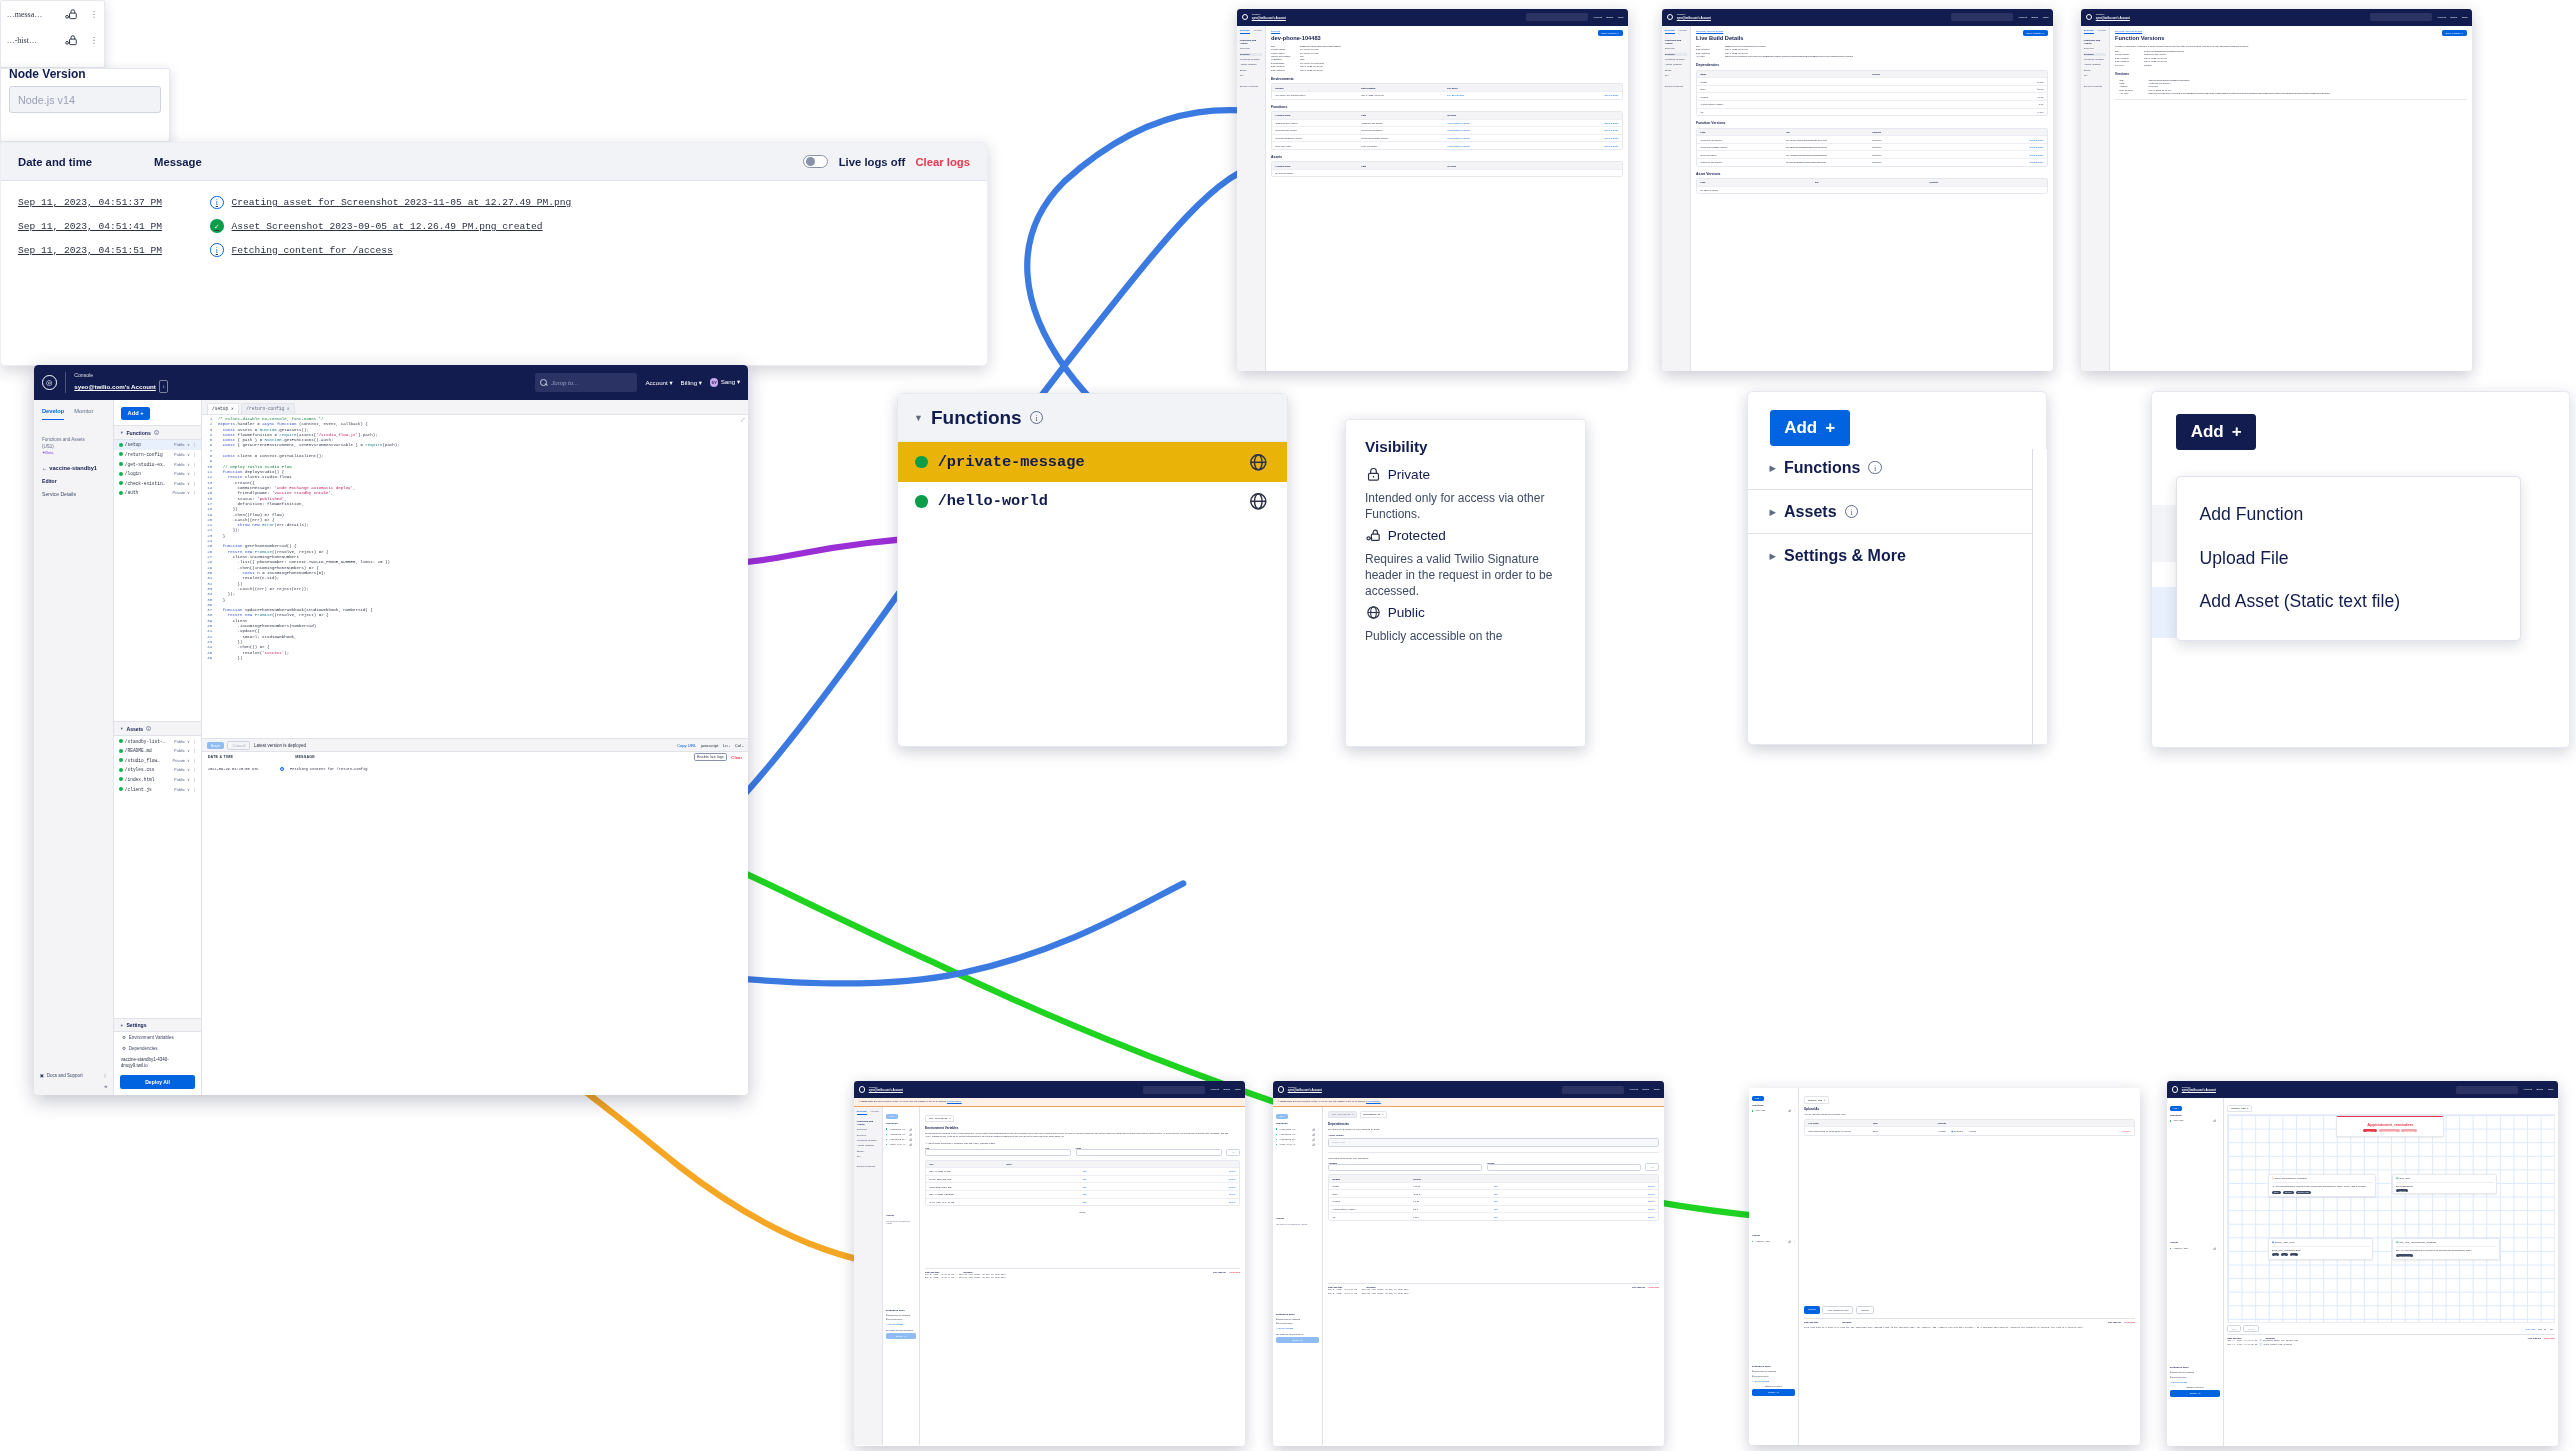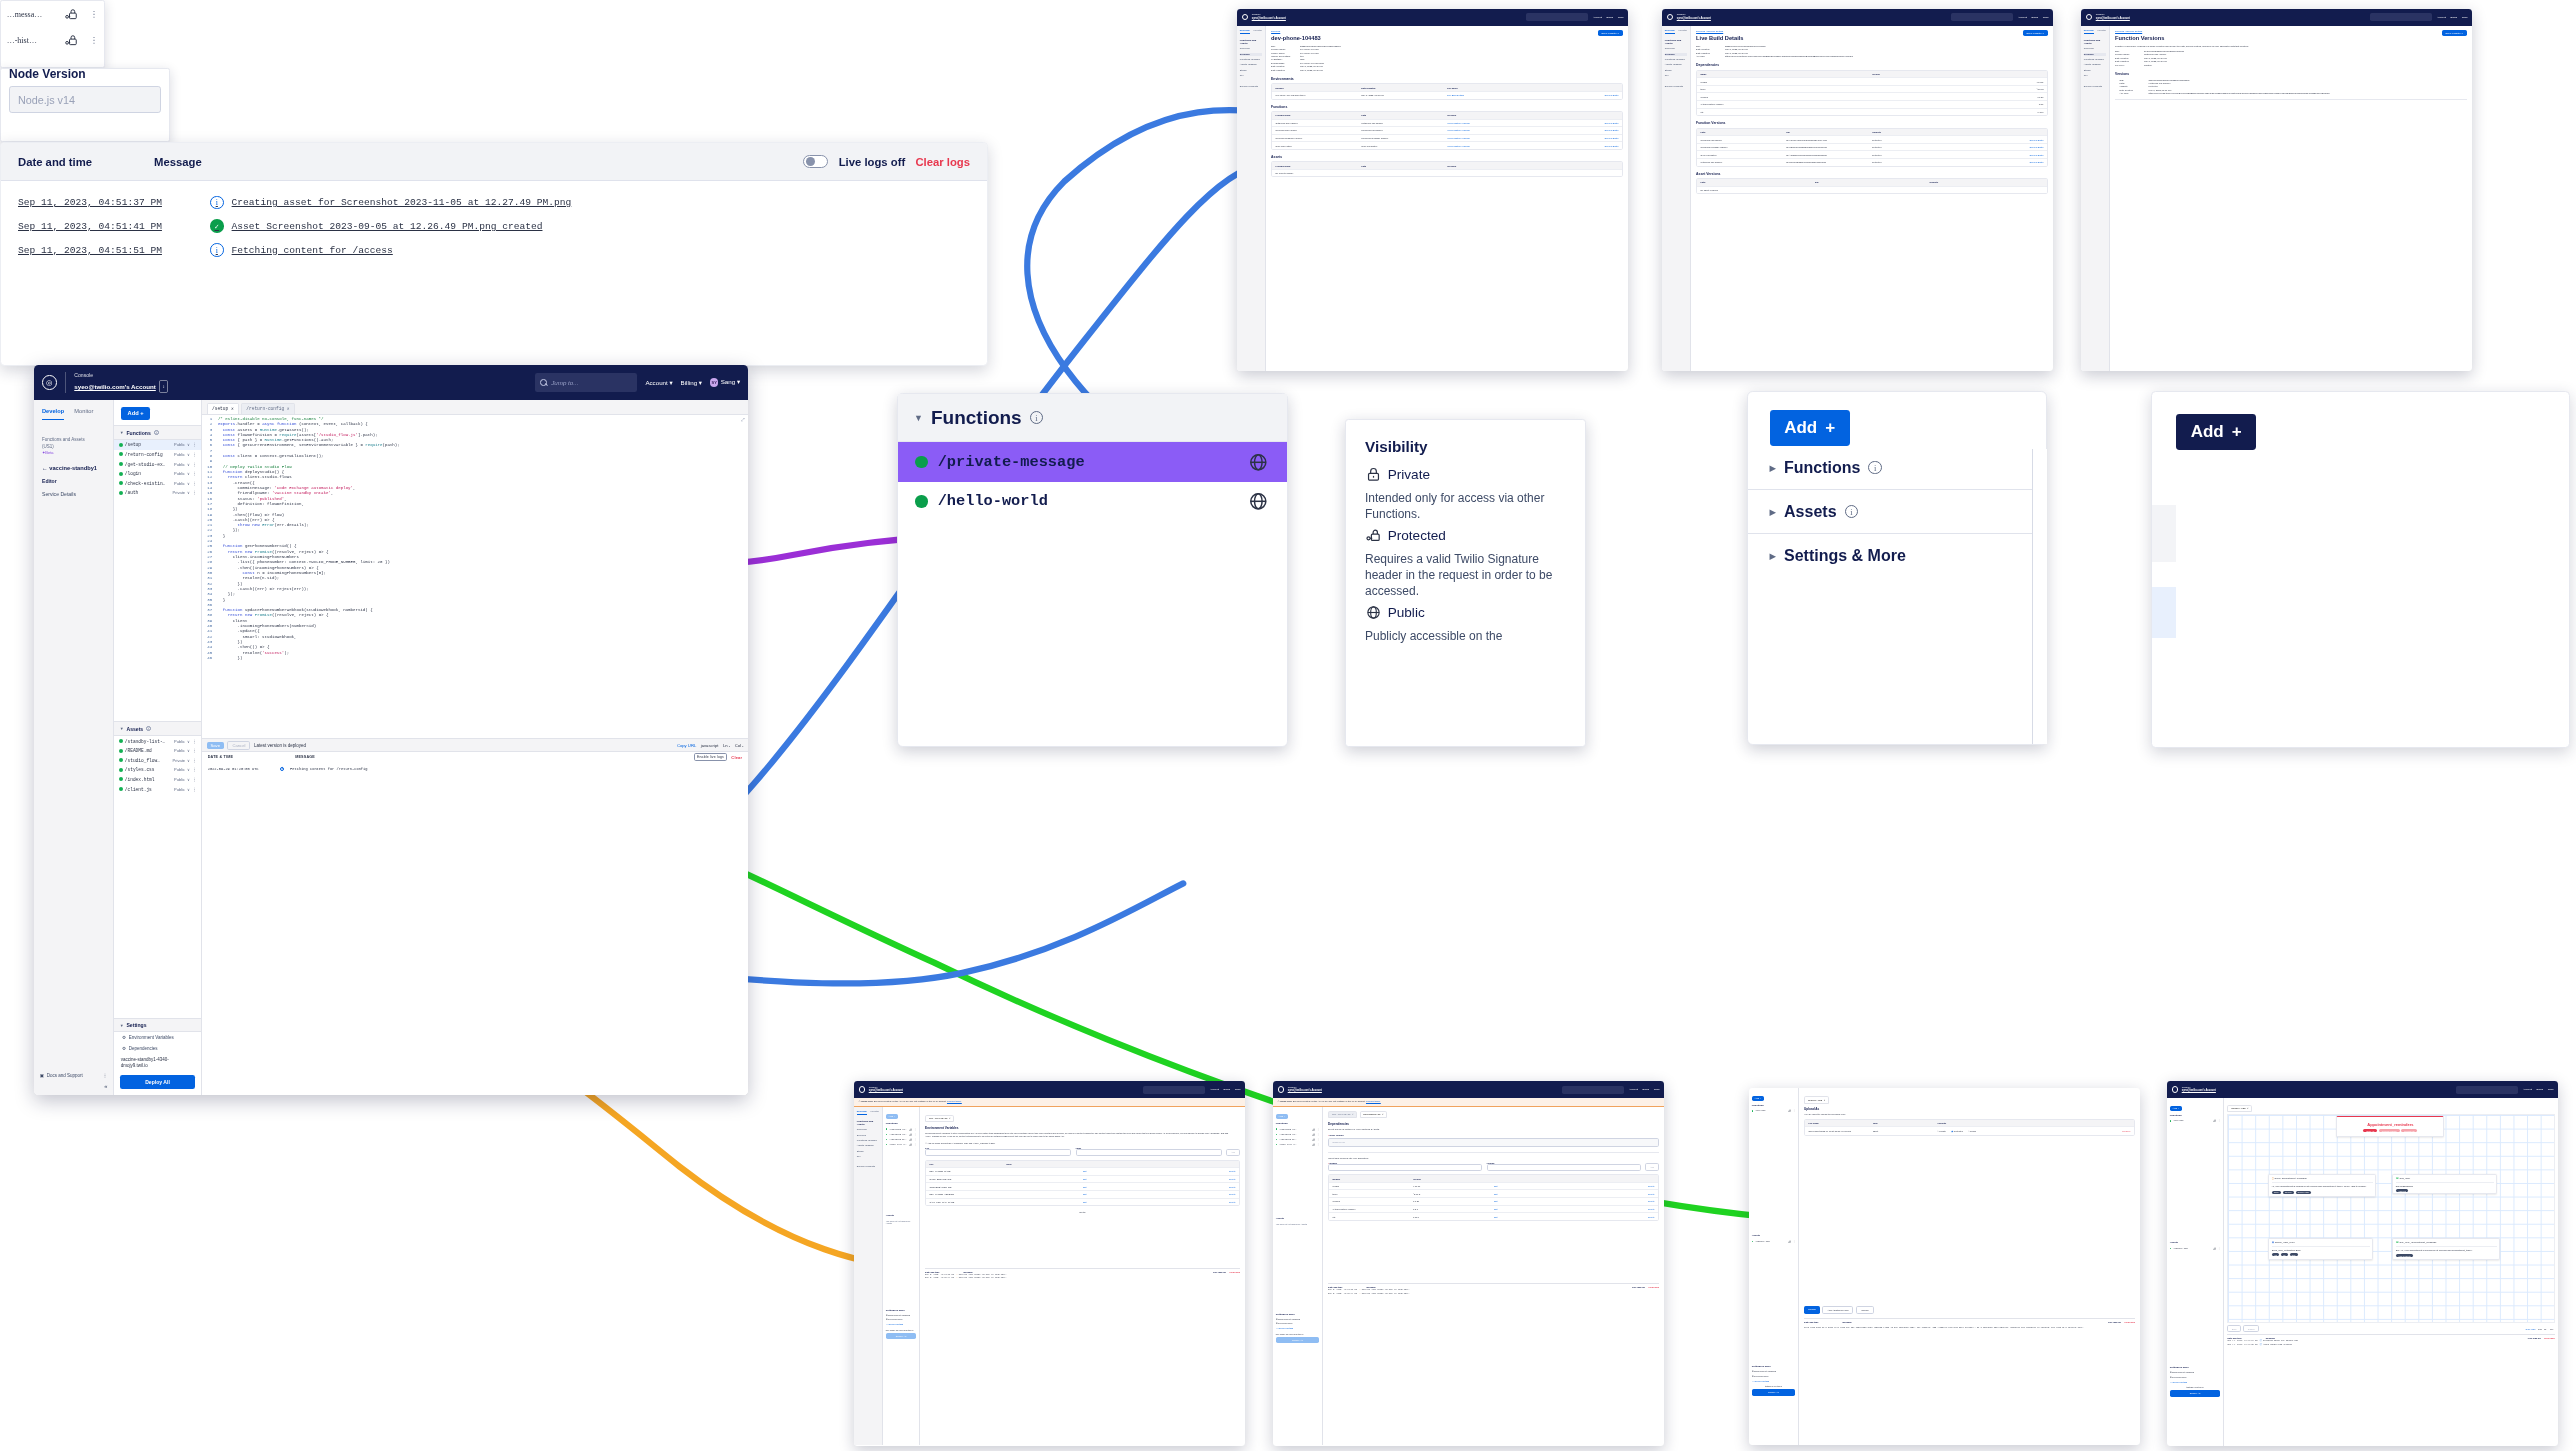--- a/index.html
+++ b/index.html
@@ -112,21 +112,21 @@
       box-shadow: 0 4.5px 14.7px rgba(20,25,60,.20); }
 
   #fn-card { left: 897px; top: 393px; width: 391px; height: 354px; }
   .zc-head { background:#f2f3f6; padding: 12.5px 16px; display:flex; align-items:center; gap:8px;
       border-bottom:0.6px solid #e6e8ef; }
   .zc-title { font-size: 19px; font-weight: 800; color:#121c4e; }
   .zc-caret { color:#606b85; font-size: 9px; }
   .info-big { width:13.6px; height:13.6px; border-radius:50%; border:1.1px solid #5f6b85; color:#5f6b85;
      font-size:8.5px; display:inline-flex; align-items:center; justify-content:center; font-family:"Liberation Serif",serif;}
   .zfn-row { display:flex; align-items:center; padding: 8.5px 17px; gap:10.2px; }
-  .zfn-row.sel { background:#8b5cf6;justify-content:center; }
+  .zfn-row.sel { background:#eab308;justify-content:center; }
   .zfn-dot { width: 12.5px; height:12.5px; border-radius:50%; background:#0a9e4b; flex:none; }
   .zfn-name { font-family:"Liberation Mono",monospace; font-size:15.3px; color:#121c4e; flex:1; font-weight:600;}
 
   #vis-card { left: 1345px; top: 419px; width: 241px; height: 328px; border-radius:3.4px;}
   .vis-title { font-size: 15.3px; font-weight: 800; color:#121c4e; padding: 18px 19px 5.7px 19px; }
   .vis-item { padding: 4.5px 19px 0 19px; }
   .vis-item-head { display:flex; align-items:center; gap:5.7px; }
   .vis-item-label { font-size: 13.6px; color:#121c4e; }
   .vis-desc { font-size: 12px; color:#3d4a66; line-height:1.35; margin-top: 6.8px; }
 
@@ -616,20 +616,25 @@
   <div class="grp-row" style="border-bottom:none">
     <span class="grp-caret">▶</span>
     <span class="grp-label">Settings &amp; More</span>
   </div>
 </div>
 
 <div class="zcard" id="addmenu-card">
   <div class="behind-strip"></div>
   <div class="behind-strip2"></div>
   <div class="addbig dark"><span>Add</span> +</div>
+  <div class="menu-pop">
+    <div class="menu-item">Add Function</div>
+    <div class="menu-item">Upload File</div>
+    <div class="menu-item">Add Asset (Static text file)</div>
+  </div>
 </div>
 
 <div id="logs-card">
   <div class="lg-head">
     <span>Date and time</span>
     <span class="c2">Message</span>
     <span class="r">
       <span class="toggle"></span>
       <span class="lg-live">Live logs off</span>
       <span class="lg-clear">Clear logs</span>

